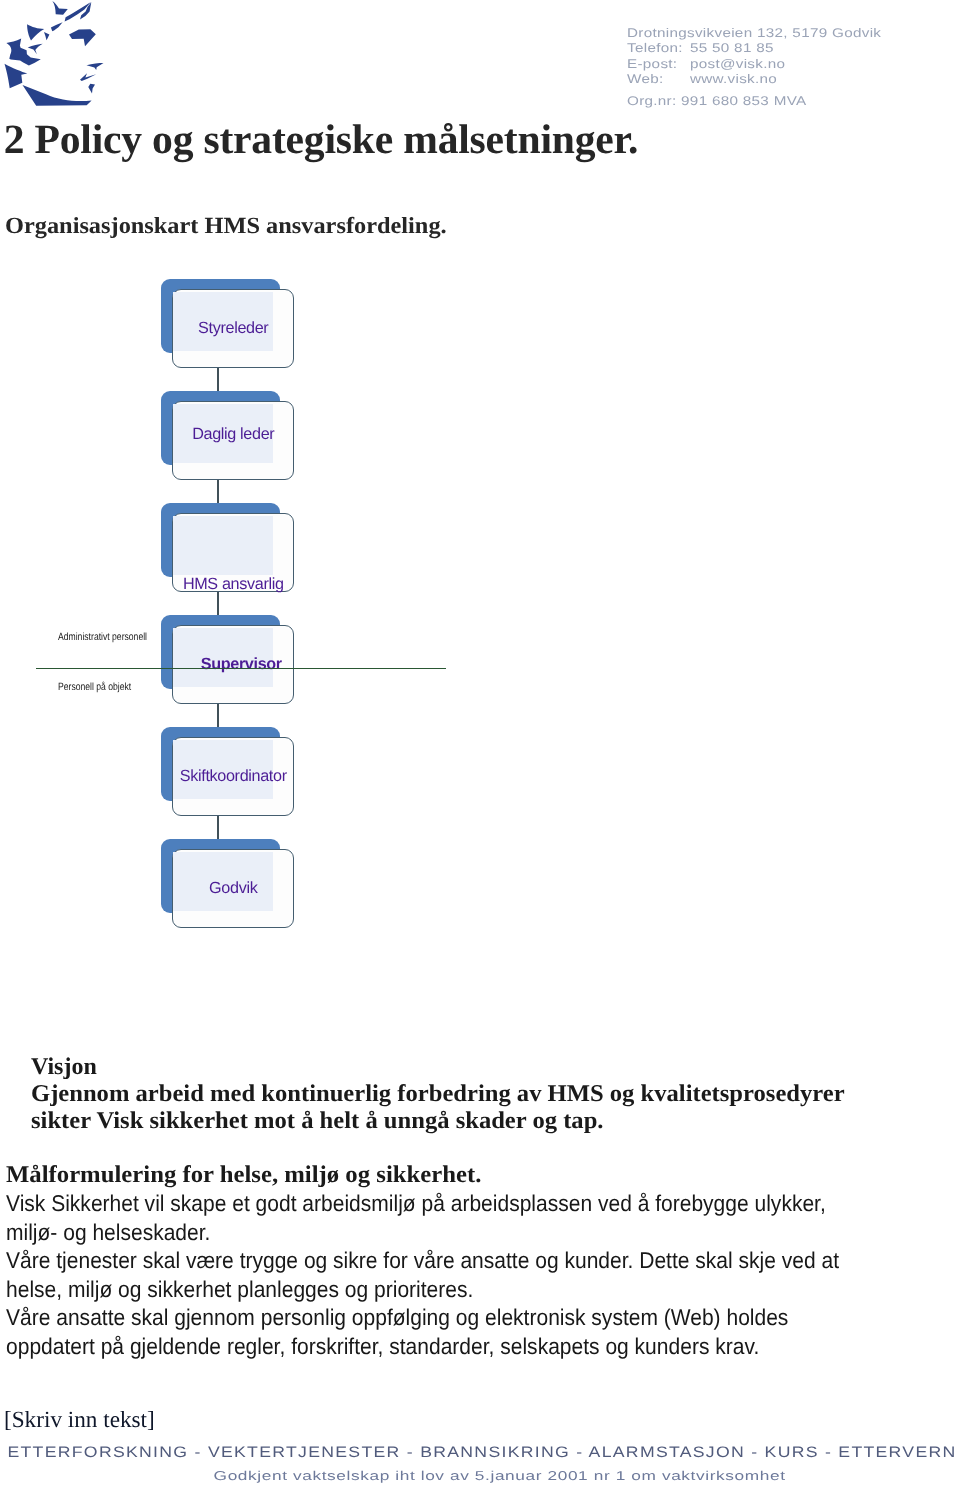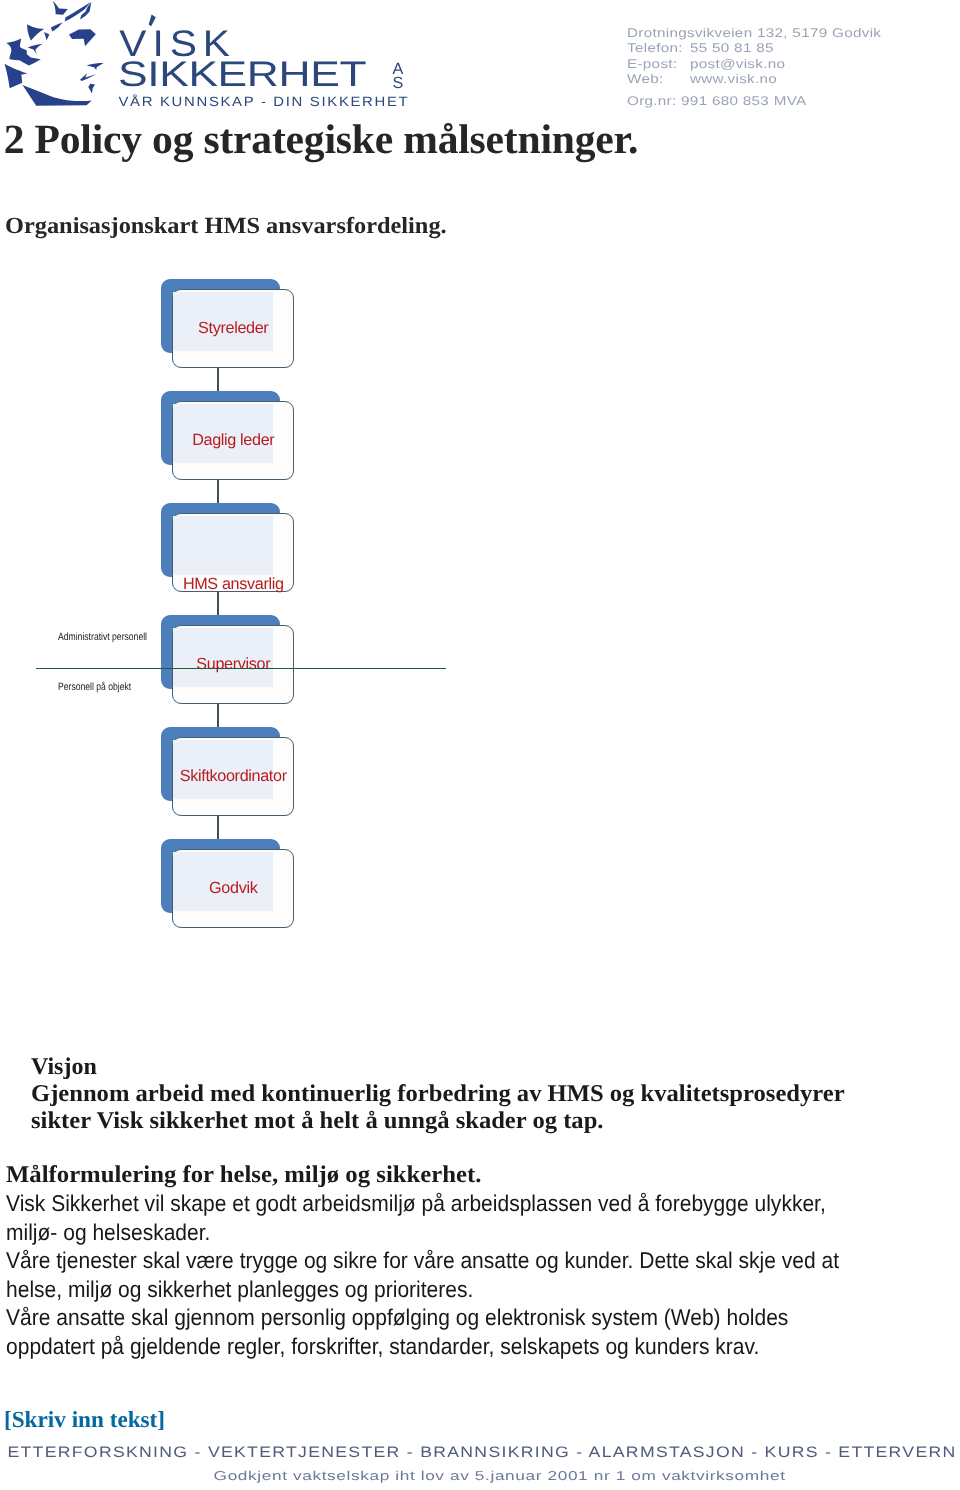--- a/index.html
+++ b/index.html
@@ -27,39 +27,39 @@
 
   
   .chart{position:absolute;left:0;top:0;width:960px;height:1000px;}
   .node{position:absolute;}
   .node .back{position:absolute;left:0;top:0;width:119px;height:74px;background:#4d7fbd;border-radius:9px;}
   .node .front{position:absolute;left:11.5px;top:10px;width:121.5px;height:79px;background:#fdfdfd;
                border:1.7px solid #445d6f;border-radius:9px;box-sizing:border-box;}
   .node .inner{position:absolute;left:0px;top:1.5px;width:100px;height:59px;background:#eaeff8;}
   .node .lbl{position:absolute;left:11.5px;top:10px;width:121.5px;height:78px;display:flex;align-items:center;
              justify-content:center;font-family:"Liberation Sans",sans-serif;font-size:16.2px;
-             color:#b91c1c;letter-spacing:-0.35px;}
+             color:#4c1d95;letter-spacing:-0.35px;}
   .connector{position:absolute;width:2.2px;background:#415159;}
   .greenline{position:absolute;height:1.4px;background:#2a5733;}
   .side-lbl{position:absolute;font-family:"Liberation Sans",sans-serif;font-size:10.5px;
             color:#1a1a1a;white-space:nowrap;transform:scaleX(0.82);transform-origin:left center;}
 
   
   .vision{position:absolute;left:6px;top:1054px;width:930px;margin-left:25px;}
   .sline{font-family:"Liberation Serif",serif;font-weight:bold;font-size:24px;line-height:27.2px;
          color:#1a1a1a;white-space:nowrap;transform-origin:left center;}
   .vs-b{transform:scaleX(1.025);}
   .gl-h{transform:scaleX(1.03);}
   .goal{position:absolute;left:6px;top:1162px;width:930px;}
   .bline{font-family:"Liberation Sans",sans-serif;font-size:22.8px;line-height:28.5px;color:#181818;
          white-space:nowrap;transform-origin:left center;transform:scaleX(0.922);}
 
   
   .footer-ph{position:absolute;left:4px;top:1407px;font-family:"Liberation Serif",serif;
-             font-size:23.2px;line-height:26px;color:#0369a1;white-space:nowrap;font-weight:bold;}
+             font-size:23.2px;line-height:26px;color:#0f172a;white-space:nowrap;}
   .footer-svc{position:absolute;left:0;top:1440px;width:960px;height:22px;}
   .footer-appr{position:absolute;left:0;top:1463px;width:960px;height:20px;padding-left:12px;}
 </style>
 </head>
 <body>
 
 <div class="page">
 
   <div class="logo-emblem">
     <svg viewBox="0 0 112 110" width="112" height="110" aria-hidden="true">
@@ -93,32 +93,20 @@
 
         <path d="M22.5 84.9 L36.2 105.7 L86.7 105.2 L91.6 100.4 C78.5 102.0 60.6 101.0 46.0 94.2 Z"></path>
 
         <path d="M86.5 65.2 C92.4 63.6 99.0 63.0 103.5 63.0 L96.7 67.3 L96.2 70.0 L94.4 67.6 Z"></path>
         <path d="M80.0 79.7 L87.0 73.3 L85.4 77.4 L96.2 74.3 L87.3 78.7 L81.7 81.1 Z"></path>
         <path d="M90.3 83.7 L95.0 84.4 L92.6 88.4 L92.0 93.5 L88.3 87.0 Z"></path>
       </g>
     </svg>
   </div>
 
-  <div class="logo-text">
-    <svg viewBox="0 0 300 110" width="300" height="110" aria-hidden="true">
-      <g fill="#2b477c" font-family="Liberation Sans, sans-serif">
-        <text class="lg1" x="1.2" y="55.5" font-size="37" letter-spacing="5.4" transform="scale(1.1,1)">VISK</text>
-        <path d="M33.6 14.5 L37.8 17.2 L33.1 26.3 L30.7 24.6 Z"></path>
-        <text class="lg2" x="0" y="86" font-size="35.5" letter-spacing="-0.3" transform="scale(1.25,1)">SIKKERHET</text>
-        <text x="274.5" y="74" font-size="16.2">A</text>
-        <text x="274.5" y="87.5" font-size="16.2">S</text>
-        <text class="lgt" x="0.45" y="105.7" font-size="13.3" letter-spacing="1.5" transform="scale(1.12,1)">VÅR KUNNSKAP  -  DIN SIKKERHET</text>
-      </g>
-    </svg>
-  </div>
 
   <div class="contact">
     <div class="row">
       <span>Drotningsvikveien 132, 5179 Godvik</span>
     </div>
     <div class="row">
       <span class="lbl">Telefon:</span>
       <span>55 50 81 85</span>
     </div>
     <div class="row">
@@ -147,35 +135,35 @@
       <div class="front">
           <div class="inner"></div>
         </div>
       <div class="lbl" style="left:12px;top:10px;">Styreleder</div>
     </div>
     <div class="node" style="left:160.5px;top:391px;">
       <div class="back"></div>
       <div class="front">
           <div class="inner"></div>
         </div>
-      <div class="lbl" style="left:12px;top:10px;">Daglig leder</div>
+      <div class="lbl" style="left:12px;top:4px;">Daglig leder</div>
     </div>
     <div class="node" style="left:160.5px;top:503px;">
       <div class="back"></div>
       <div class="front">
           <div class="inner"></div>
         </div>
       <div class="lbl" style="left:12px;top:10px;margin-top:32px;">HMS ansvarlig</div>
     </div>
     <div class="node" style="left:160.5px;top:615px;">
       <div class="back"></div>
       <div class="front">
           <div class="inner"></div>
         </div>
-      <div class="lbl" style="left:12px;top:10px;">Supervisor</div>
+      <div class="lbl" style="left:20px;top:10px;font-weight:bold;">Supervisor</div>
     </div>
     <div class="node" style="left:160.5px;top:727px;">
       <div class="back"></div>
       <div class="front">
           <div class="inner"></div>
         </div>
       <div class="lbl" style="left:12px;top:10px;">Skiftkoordinator</div>
     </div>
     <div class="node" style="left:160.5px;top:839px;">
       <div class="back"></div>

